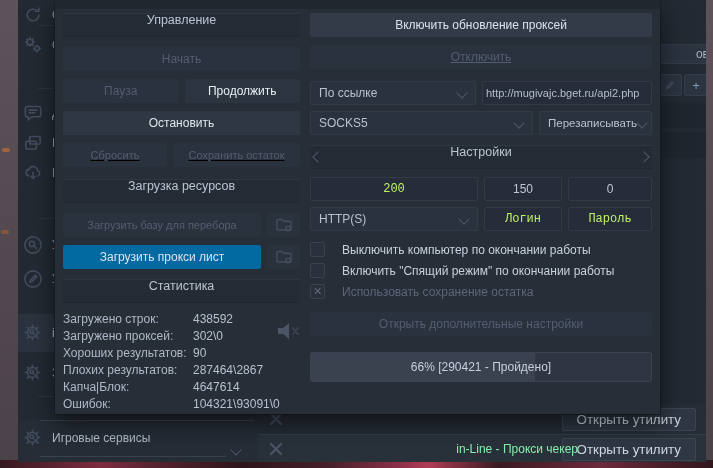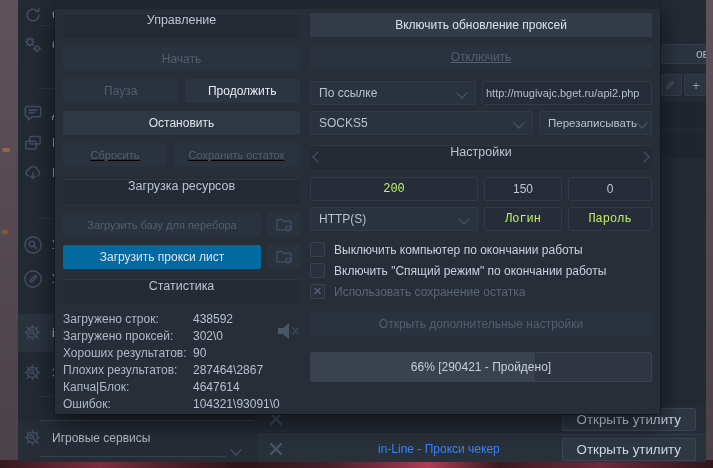--- a/index.html
+++ b/index.html
@@ -65,21 +65,21 @@
   .sel .chev{position:absolute;right:9px;top:7px;}
   .inp{justify-content:center;background:#262d38;color:#bec8d5;}
   .inp.dim{color:#bef264;font-family:Liberation Mono, monospace;}
   .inp.left{justify-content:flex-start;font-size:11px;color:#b4bfcc;padding:0 3px;}
   
   .stats{position:relative;color:#aeb8c6;line-height:17px;}
   .stat-row{display:flex;}
   .stat-row .sl{width:130px;}
   .stat-row .sv{color:#b6c0ce;}
   
-  .ck-row{display:flex;align-items:center;height:21px;color:#c7d0dd;}
+  .ck-row{display:flex;align-items:center;height:21px;color:#c7d0dd;gap:8px;}
   .ck{width:13px;height:13px;background:#2a313d;border:1px solid #39424f;border-radius:2px;
     margin-right:9px;flex:0 0 auto;display:flex;align-items:center;justify-content:center;
     color:#5f6a7e;font-size:11px;line-height:11px;}
   .ck-row.dim{color:#5c6678;}
   
   .progress{height:28px;border:1px solid #3a4351;background:#2f3642;border-radius:2px;
     position:relative;overflow:hidden;}
   .progress .fill{position:absolute;left:0;top:0;bottom:0;background:#3a4250;}
   .progress .ptxt{position:absolute;left:0;top:0;width:100%;height:100%;display:flex;
     align-items:center;justify-content:center;color:#c6cfdc;}.mb8{margin-bottom:8px;}.mb10{margin-bottom:10px;}
@@ -205,21 +205,21 @@
     <svg class="line" style="margin-left:8px;stroke-width:2.2" width="20" height="20" viewBox="0 0 20 20">
         <path d="M5 15L15 5M5 5l10 10"></path>
       </svg>
     <button class="util-btn">Открыть утилиту</button>
   </div>
 
   <div class="abs util-row" style="top:434px;height:28px;background:#29313b;border-top:1px solid #323b47">
     <svg class="line" style="margin-left:8px;stroke-width:2.2;stroke:#4d5666" width="20" height="20" viewBox="0 0 20 20">
         <path d="M5 15L15 5M5 5l10 10"></path>
       </svg>
-    <span style="position:absolute;left:120px;width:200px;text-align:left;color:#3b82f6">in-Line - Прокси чекер</span>
+    <span style="position:absolute;left:120px;width:200px;text-align:right;color:#86efac">in-Line - Прокси чекер</span>
     <button class="util-btn">Открыть утилиту</button>
   </div>
 
   <div class="abs modal">
 
     <div class="col-l">
       <div class="hdr">
         <span>Управление</span>
       </div>
       <button class="btn dim mb8">Начать</button>

